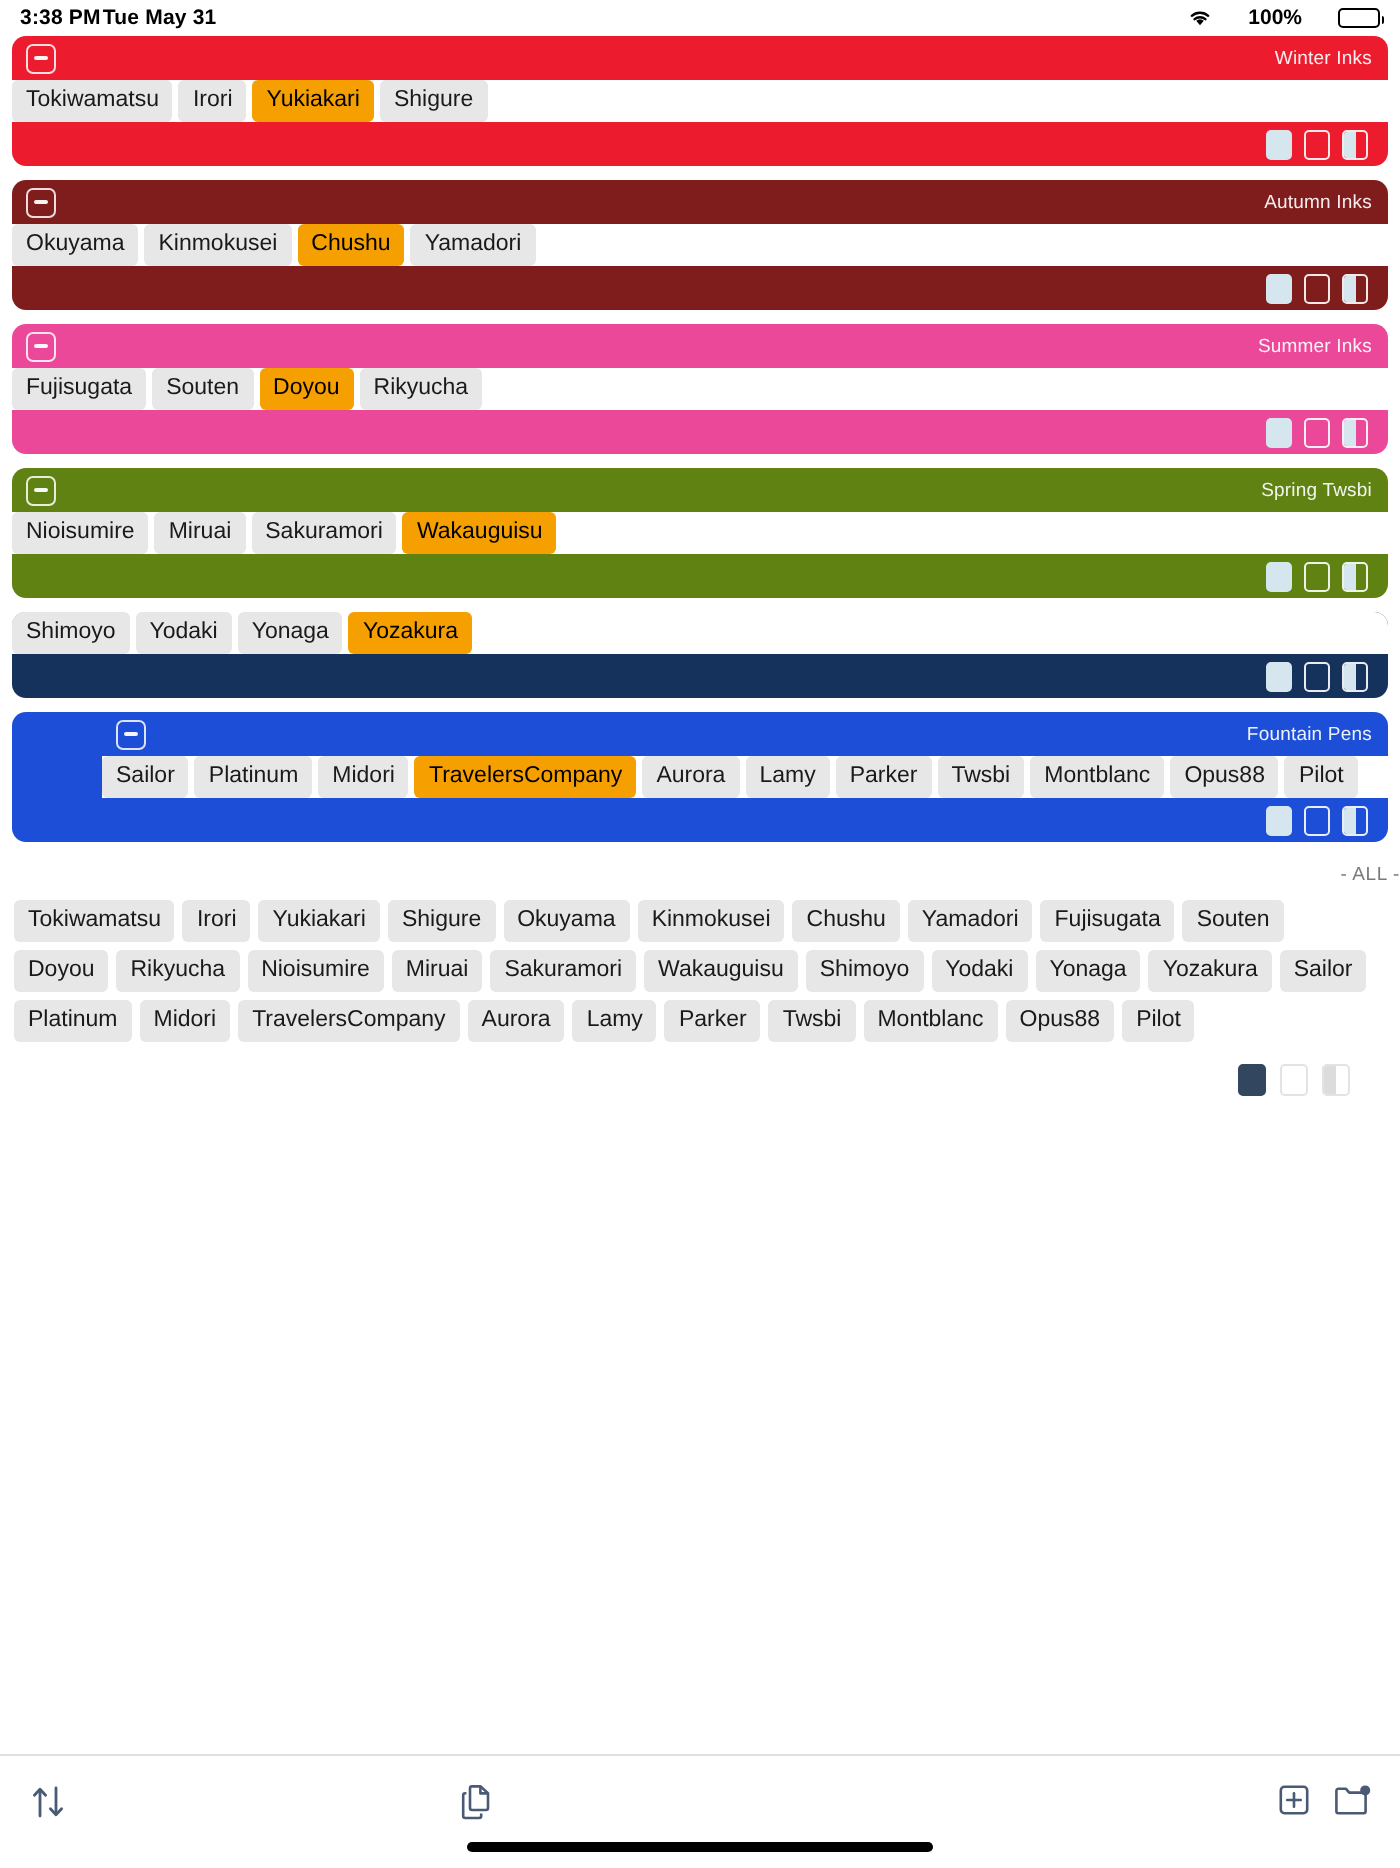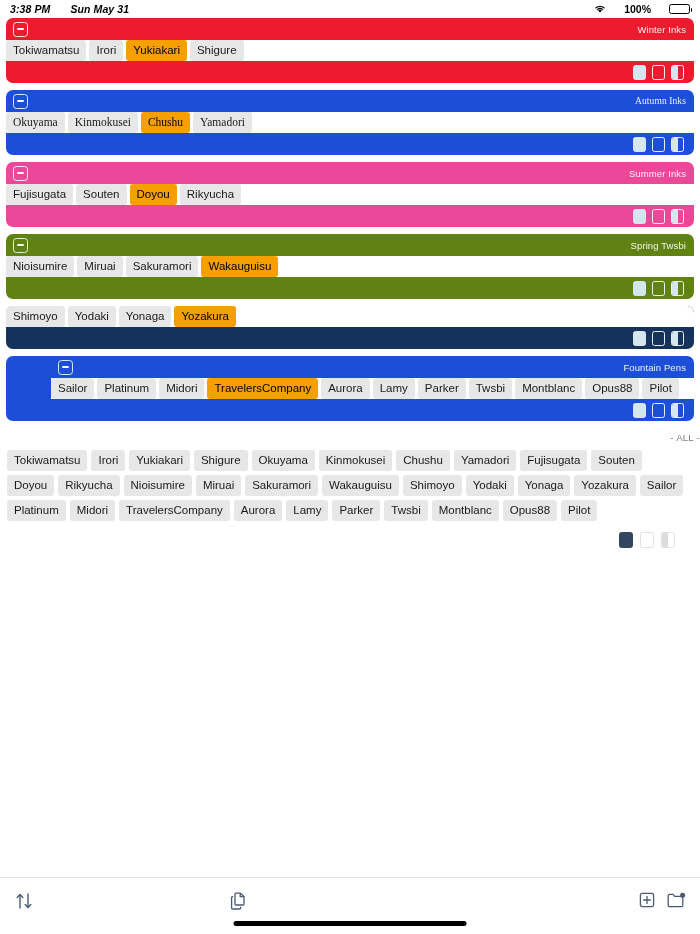--- a/index.html
+++ b/index.html
@@ -20,21 +20,21 @@
   .statusbar {
     height: 18px;
     display: flex;
     align-items: center;
     padding: 0 10px;
     font-size: 10.5px;
     font-weight: bold;
     color: #000;
     box-sizing: border-box;
   }
-  .status-left { display: flex; align-items: center; gap: 20px; font-style: italic; }
+  .status-left { display: flex; align-items: center; gap: 1px; }
   .status-right { margin-left: auto; display: flex; align-items: center; gap: 18px; }
   .status-time { letter-spacing: 0.1px; }
   .status-date { letter-spacing: 0.1px; }
   .wifi-icon { display: inline-block; width: 12px; height: 10px; position: relative; }
   .wifi-icon svg { display: block; }
   .battery-pct { font-size: 10.5px; font-weight: bold; }
   .battery {
     width: 21px; height: 10px;
     border: 1px solid #000;
     border-radius: 2.5px;
@@ -206,21 +206,21 @@
     border-radius: 3px;
     background: #000;
   }
 </style>
 </head>
 <body>
 
 <div class="statusbar">
   <div class="status-left">
     <span class="status-time">3:38 PM</span>
-    <span class="status-date">Sun May 31</span>
+    <span class="status-date">Tue May 31</span>
   </div>
   <div class="status-right">
     <span class="wifi-icon">
       <svg width="12" height="10" viewBox="0 0 12 10">
         <path d="M6 8.6 L4.1 6.4 a2.9 2.9 0 0 1 3.8 0 Z" fill="#000"></path>
         <path d="M1.9 3.9 a6.2 6.2 0 0 1 8.2 0" stroke="#000" stroke-width="1.2" fill="none" stroke-linecap="round"></path>
         <path d="M3.3 5.6 a4.2 4.2 0 0 1 5.4 0" stroke="#000" stroke-width="1.2" fill="none" stroke-linecap="round"></path>
       </svg>
     </span>
     <span class="battery-pct">100%</span>
@@ -241,21 +241,21 @@
         <div class="chip">Irori</div>
         <div class="chip selected">Yukiakari</div>
         <div class="chip">Shigure</div>
       </div>
       <div class="group-footer">
         <div class="sq full"></div>
         <div class="sq empty"></div>
         <div class="sq half"></div>
       </div>
     </div>
-    <div class="group" style="background: #1d4ed8; font-family: Liberation Serif, serif;">
+    <div class="group" style="background: #7f1d1d;">
       <div class="group-header">
         <div class="collapse-btn">
           <span class="minus"></span>
         </div>
         <div class="group-title">Autumn Inks</div>
       </div>
       <div class="chip-row">
         <div class="chip">Okuyama</div>
         <div class="chip">Kinmokusei</div>
         <div class="chip selected">Chushu</div>

